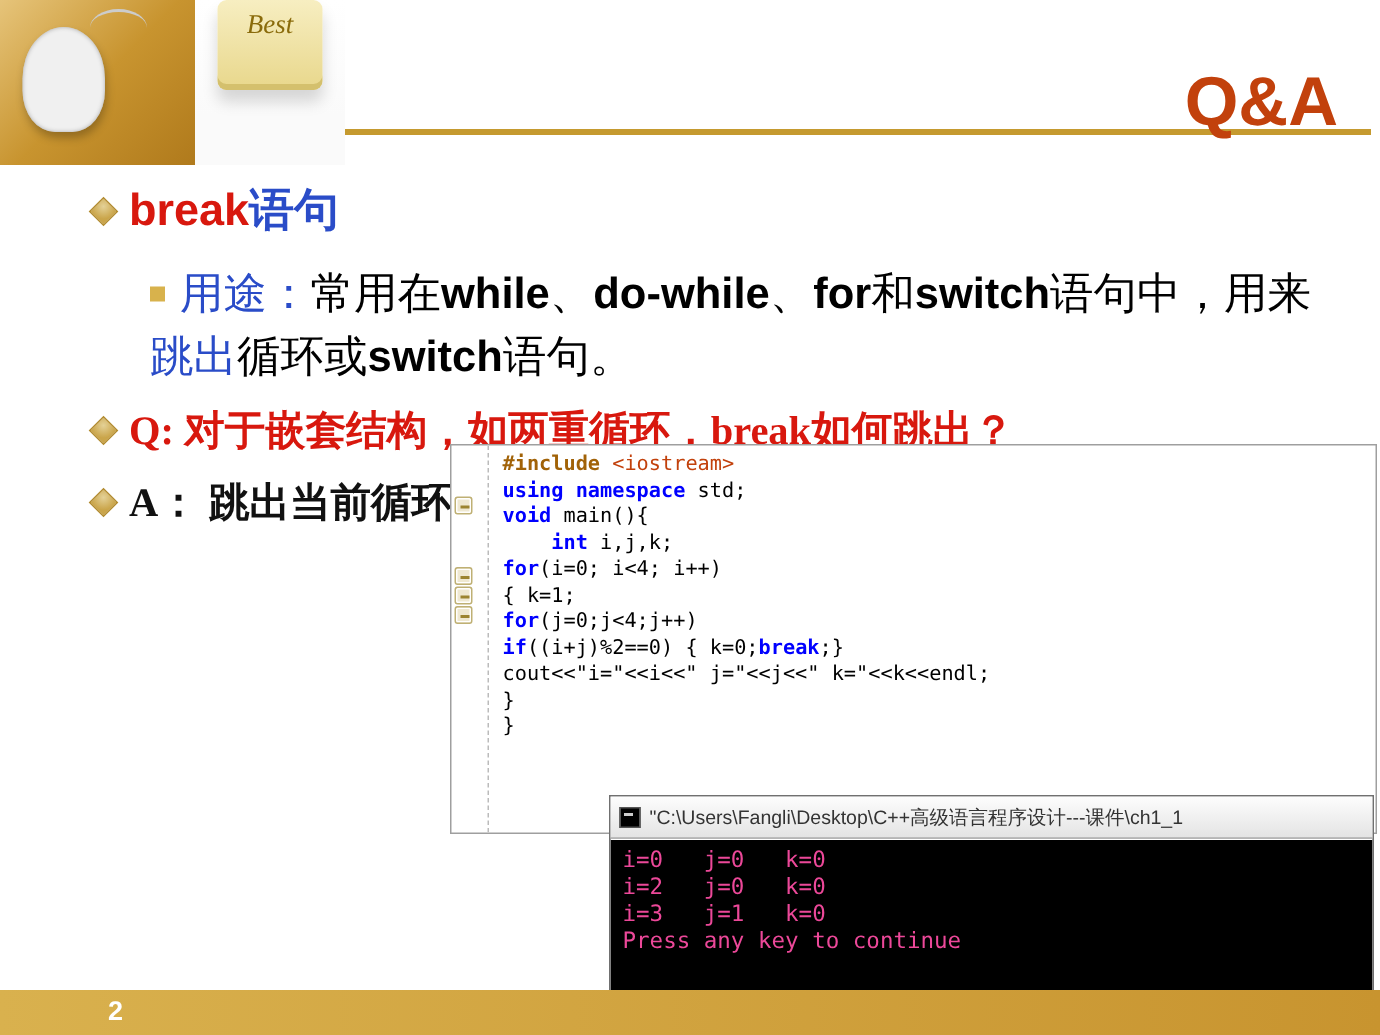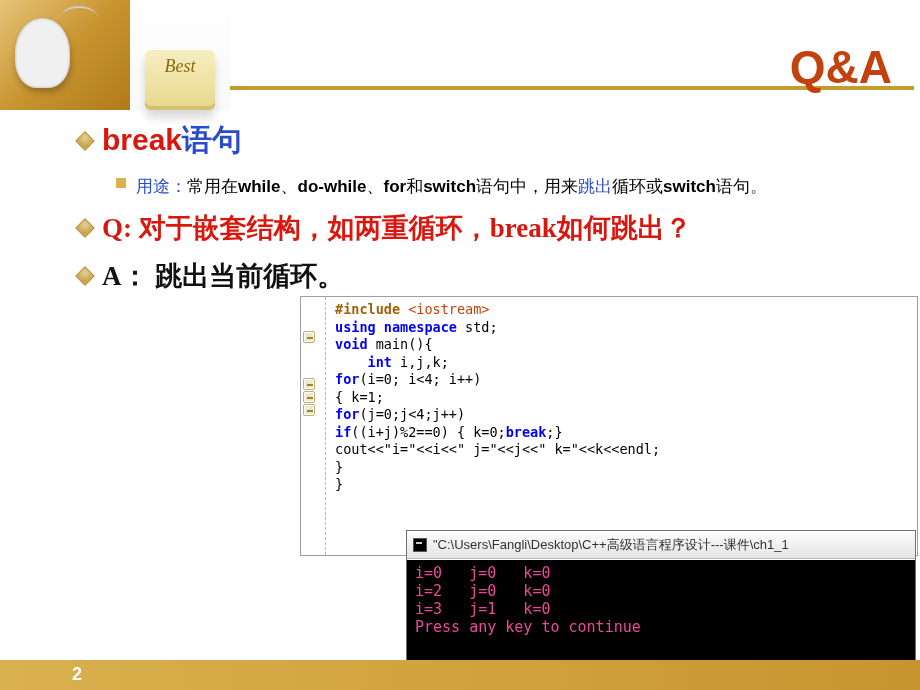--- a/index.html
+++ b/index.html
@@ -36,21 +36,21 @@
   .cord {
     position: absolute;
     left: 60px; top: 6px;
     width: 38px; height: 25px;
     border-top: 2px solid #ccc;
     border-radius: 50%;
   }
   .keycap {
     width: 100px; height: 110px;
     background: linear-gradient(180deg,#fff 0%, #fafafa 70%);
-    display:flex;align-items:flex-end;justify-content:center;
+    display:flex;align-items:flex-start;justify-content:center;
     position:relative;
   }
   .keycap-inner {
     width: 70px; height: 60px;
     background: linear-gradient(180deg,#f7eec1,#e8d78b);
     border-radius: 6px;
     box-shadow: 0 8px 10px rgba(0,0,0,.15), inset 0 -4px 0 #d4c06d;
     display:flex;align-items:flex-start;justify-content:center;
     padding-top:6px;
     font-family: cursive;
@@ -71,21 +71,21 @@
     top: 40px; right: 28px;
     font-family: Arial, sans-serif;
     font-weight: 900;
     font-size: 46px;
     color:#c2410c;
   }
 
   
   .content {
     position:absolute;
-    top: 120px; left: 78px; right: 20px;
+    top: 120px; left: 62px; right: 20px;
   }
 
   .diamond {
     display:inline-block;
     width:14px;height:14px;
     transform: rotate(45deg);
     margin-right:10px;
     vertical-align: 2px;
     background: radial-gradient(circle at 30% 30%, #e4d197, #caa54a 70%);
     border:1px solid #b28b2e;
@@ -101,21 +101,21 @@
   .line1 {
     font-size: 30px;
     font-weight: bold;
     margin-bottom: 14px;
   }
   .line1 .kw { color:#d8180e; font-family: Arial, sans-serif; }
   .line1 .cn { color:#2a4cc8; font-family:"SimSun",serif; }
 
   .line2 {
     margin-left: 38px;
-    font-size: 17px;
+    font-size: 29px;
     line-height: 1.45;
     font-family:"SimSun", serif;
     max-width: 800px;
     margin-bottom:10px;
   }
   .line2 .purpose { color:#2a4cc8; }
   .line2 .jump   { color:#2a4cc8; }
   .line2 b       { font-family: Arial, "SimSun", sans-serif; font-weight: bold; }
 
   .qa-line {

